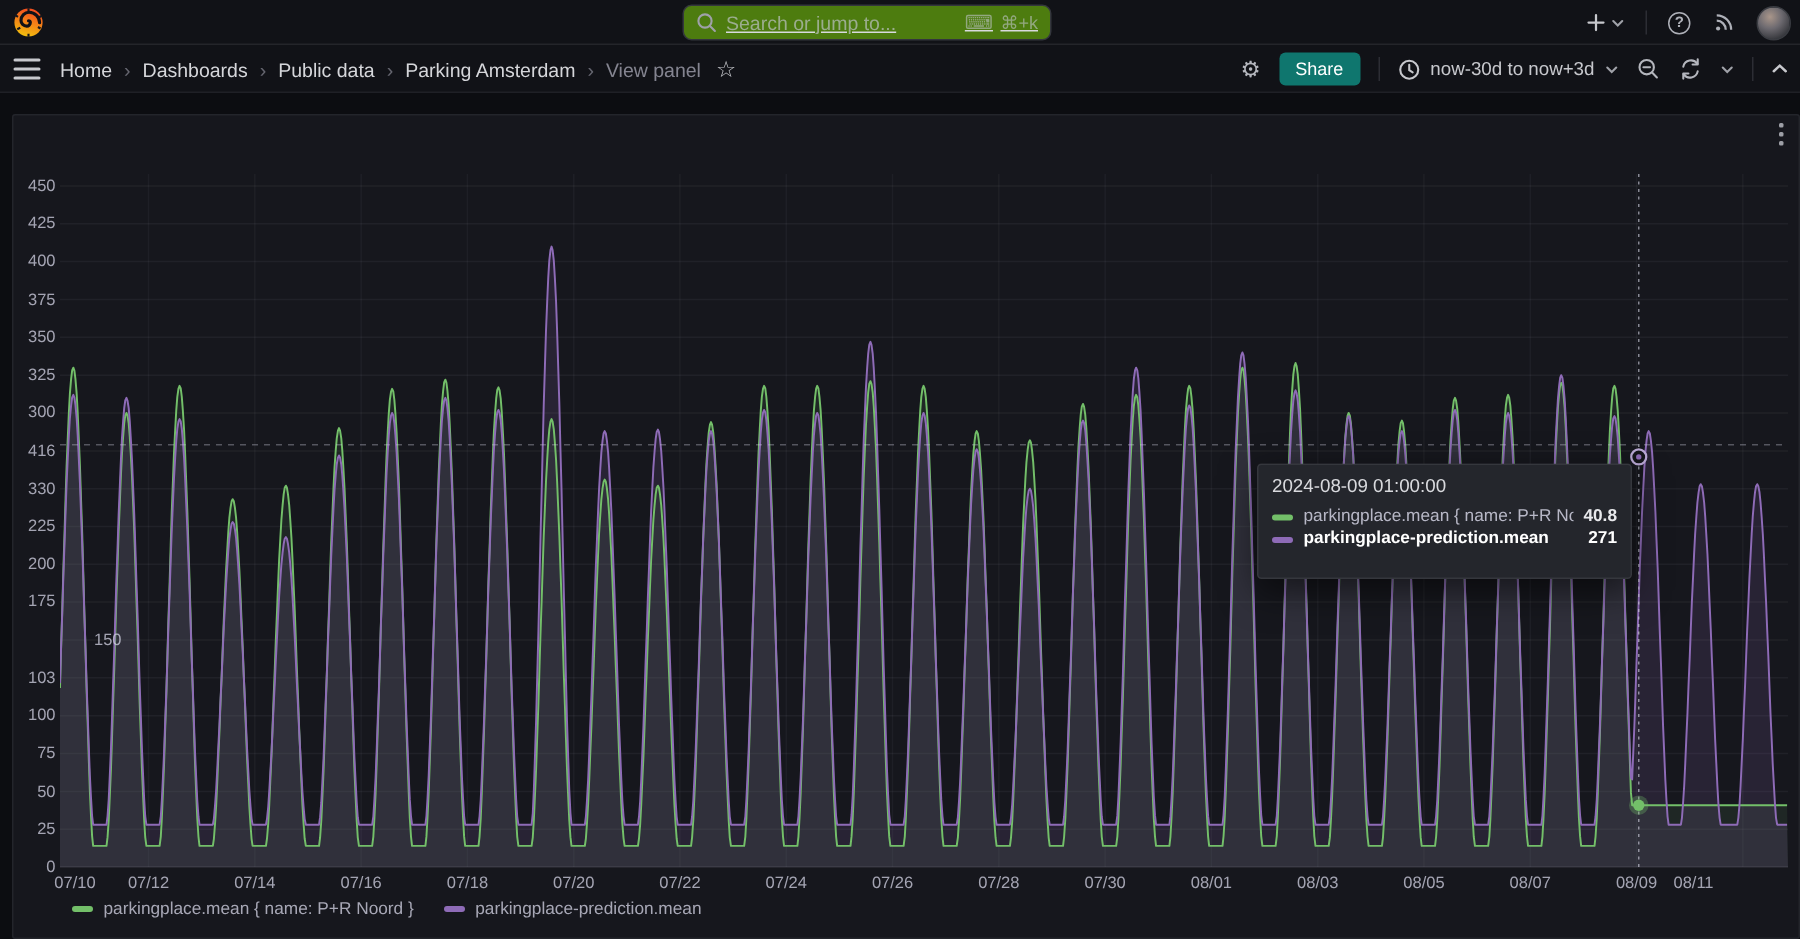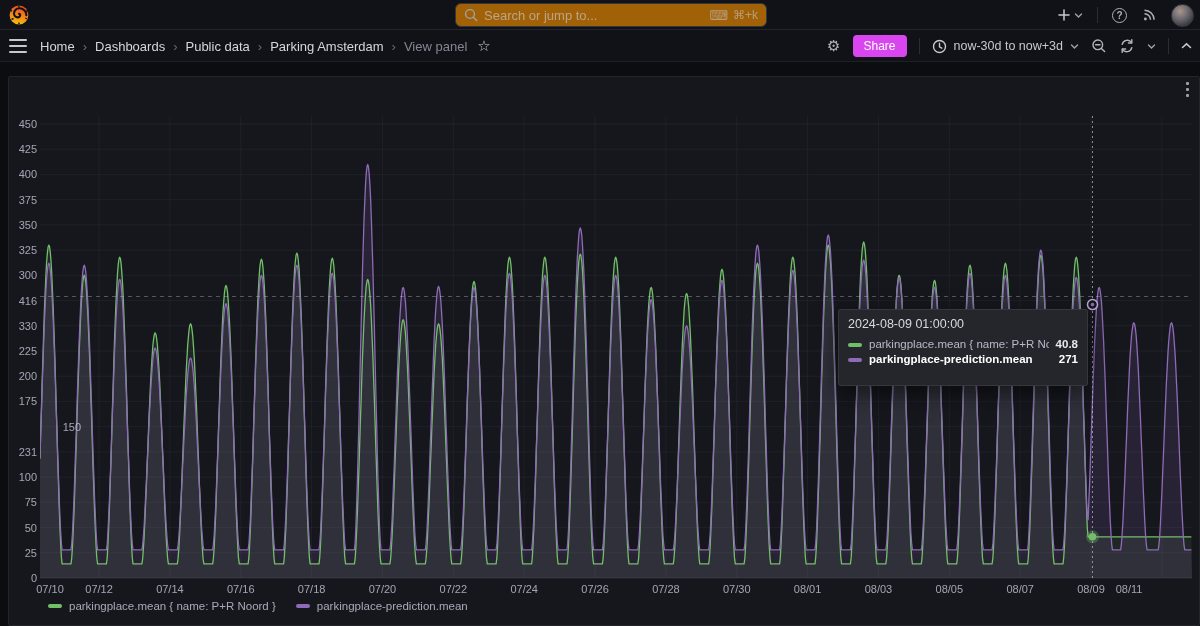--- a/index.html
+++ b/index.html
@@ -4,23 +4,23 @@
 <style>
   * { margin:0; padding:0; box-sizing:border-box; }
   html,body { background:#0c0d11; }
   body { font-family:"Liberation Sans","DejaVu Sans",sans-serif; color:#d8d9dd; }
   #stage { position:relative; width:1200px; height:626px; overflow:hidden; background:#0c0d11; }
 
   
   .topnav { position:absolute; left:0; top:0; width:1200px; height:30px; background:#111217;
             border-bottom:1px solid rgba(204,204,220,0.10); display:flex; align-items:center; }
   .logo { position:absolute; left:7px; top:3px; width:24px; height:24px; cursor:pointer; }
-  .searchbox { position:absolute; left:455px; top:3px; width:312px; height:24px; background:#a16207;
+  .searchbox { position:absolute; left:455px; top:3px; width:246px; height:24px; background:#4d7c0f;
                border:1px solid #34363d; border-radius:6px; display:flex; align-items:center;
-               padding:0 8px; gap:6px; }
+               padding:0 8px; gap:6px;text-decoration:underline; }
   .searchbox .ph { flex:1; font-size:13px; color:rgba(204,204,220,0.62); white-space:nowrap; overflow:hidden; }
   .kbd-hint { font-size:12px; color:rgba(204,204,220,0.55); display:flex; align-items:center; gap:5px; }
   .kbd-glyph { font-size:13px; }
   .nav-right { position:absolute; right:6px; top:0; height:30px; display:flex; align-items:center; gap:14px; }
   .icon-btn { display:flex; align-items:center; justify-content:center; color:#aeb0b8; cursor:pointer; }
   .vdiv { width:1px; height:16px; background:rgba(204,204,220,0.15); }
   .plus-group { display:flex; align-items:center; gap:3px; }
   .help-circle { width:15px; height:15px; border:1.4px solid #aeb0b8; border-radius:50%;
                  font-size:10px; font-weight:bold; display:flex; align-items:center; justify-content:center; color:#aeb0b8; }
   .avatar { width:23px; height:23px; border-radius:50%;
@@ -33,21 +33,21 @@
   .hamburger { position:absolute; left:9px; top:9px; width:18px; height:14px; display:flex;
                flex-direction:column; justify-content:space-between; cursor:pointer; }
   .hamburger div { height:2px; background:#c7c8cd; border-radius:1px; }
   .crumbs { position:absolute; left:40px; top:0; height:32px; display:flex; align-items:center; font-size:13px; }
   .crumb { color:#d5d6da; cursor:pointer; }
   .crumb-sep { color:rgba(204,204,220,0.45); margin:0 8px; font-size:13px; }
   .crumb-current { color:rgba(204,204,220,0.62); }
   .star-btn { margin-left:10px; font-size:15px; color:#c7c8cd; cursor:pointer; }
   .sub-right { position:absolute; right:8px; top:0; height:32px; display:flex; align-items:center; gap:12px; }
   .gear-btn { font-size:15px; color:#b4b6bd; cursor:pointer; }
-  .share-btn { height:22px; padding:0 11px; background:#d946ef; border:none; border-radius:4px;
+  .share-btn { height:22px; padding:0 11px; background:#0f766e; border:none; border-radius:4px;
                color:#fff; font-size:12px; font-weight:500; display:flex; align-items:center; cursor:pointer;
                font-family:inherit; }
   .timepicker { display:flex; align-items:center; gap:7px; color:#c7c8cd; font-size:12.5px; cursor:pointer; }
   svg.ic { display:block; }
 
   
   .panel { position:absolute; left:8px; top:76px; width:1192px; height:550px; background:#16171d;
            border:1px solid #23252b; border-radius:2px; }
   .panel-title { position:absolute; left:16px; top:82px; font-size:13.5px; font-weight:500; color:#dcdde1;
                  cursor:pointer; z-index:3; }
@@ -257,21 +257,21 @@
       <circle cx="1092.5" cy="304.6" r="1.8" fill="#8e6bb7"></circle>
       <circle cx="1092.5" cy="536.8" r="6.5" fill="rgba(115,191,105,0.30)"></circle>
       <circle cx="1092.5" cy="536.8" r="3.8" fill="#73bf69"></circle>
     </svg>
   <div id="ylabels">
       <div class="ylabel" style="left: 0px; top: 571px;">0</div>
       <div class="ylabel" style="left: 0px; top: 545.778px;">25</div>
       <div class="ylabel" style="left: 0px; top: 520.556px;">50</div>
       <div class="ylabel" style="left: 0px; top: 495.333px;">75</div>
       <div class="ylabel" style="left: 0px; top: 470.111px;">100</div>
-      <div class="ylabel" style="left: 0px; top: 444.889px;">231</div>
+      <div class="ylabel" style="left: 0px; top: 444.889px;">103</div>
       <div class="ylabel" style="left: 0px; top: 419.667px; margin-left: 44px;">150</div>
       <div class="ylabel" style="left: 0px; top: 394.444px;">175</div>
       <div class="ylabel" style="left: 0px; top: 369.222px;">200</div>
       <div class="ylabel" style="left: 0px; top: 344px;">225</div>
       <div class="ylabel" style="left: 0px; top: 318.778px;">330</div>
       <div class="ylabel" style="left: 0px; top: 293.556px;">416</div>
       <div class="ylabel" style="left: 0px; top: 268.333px;">300</div>
       <div class="ylabel" style="left: 0px; top: 243.111px;">325</div>
       <div class="ylabel" style="left: 0px; top: 217.889px;">350</div>
       <div class="ylabel" style="left: 0px; top: 192.667px;">375</div>

